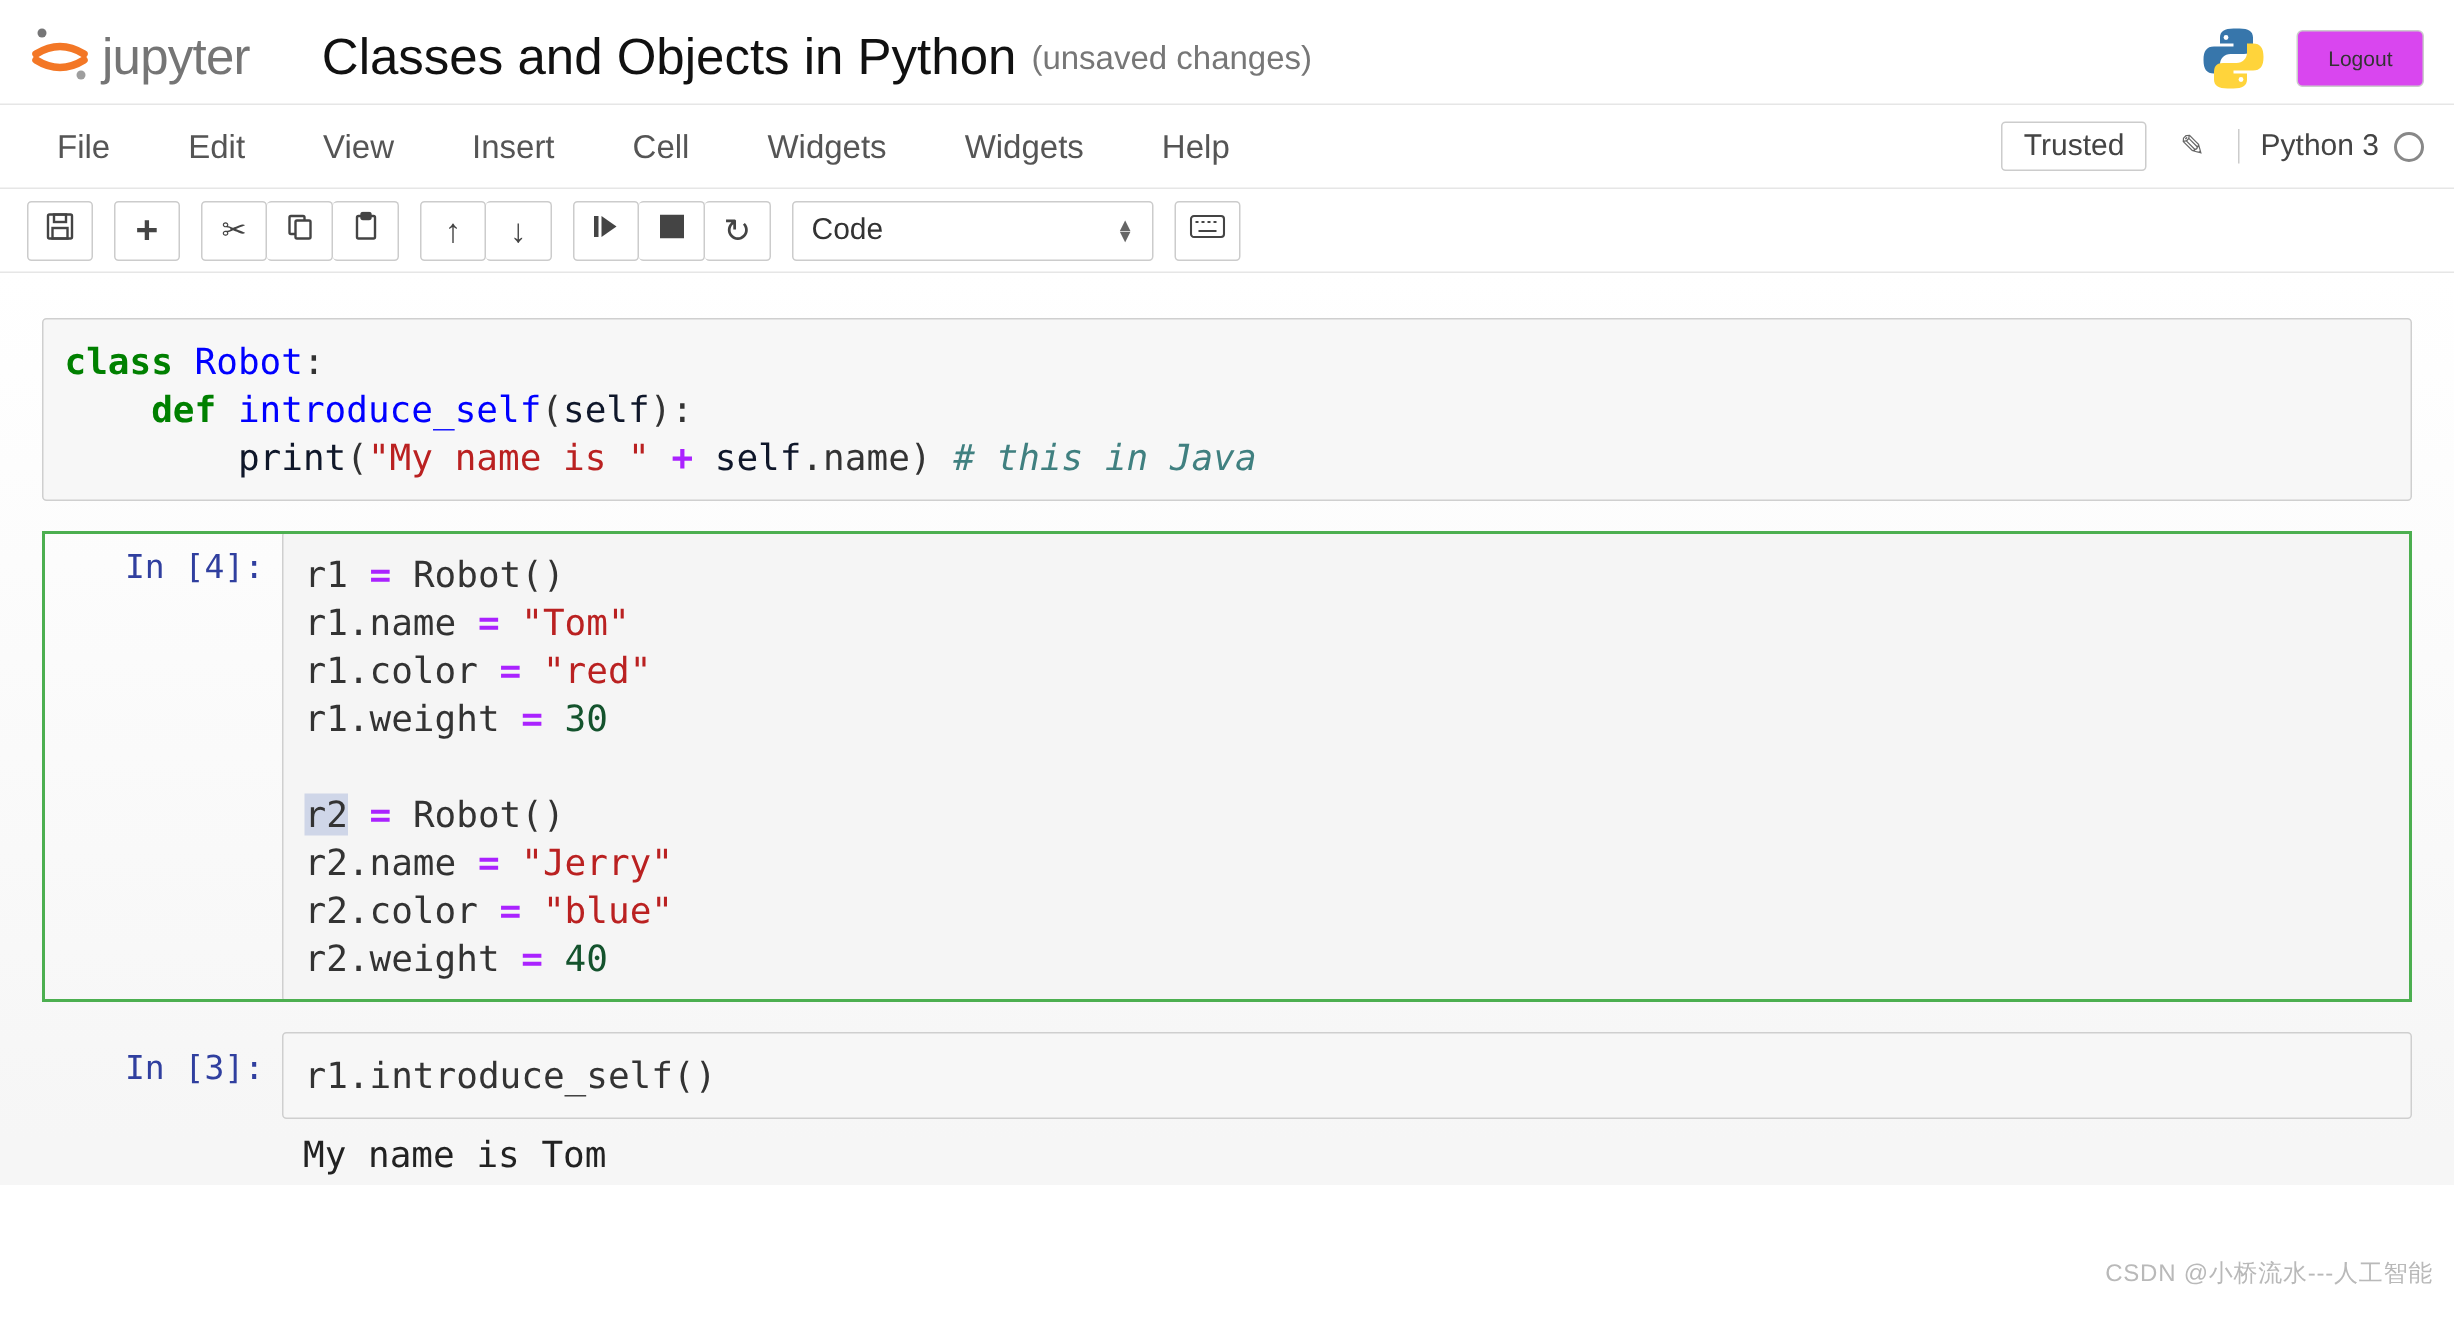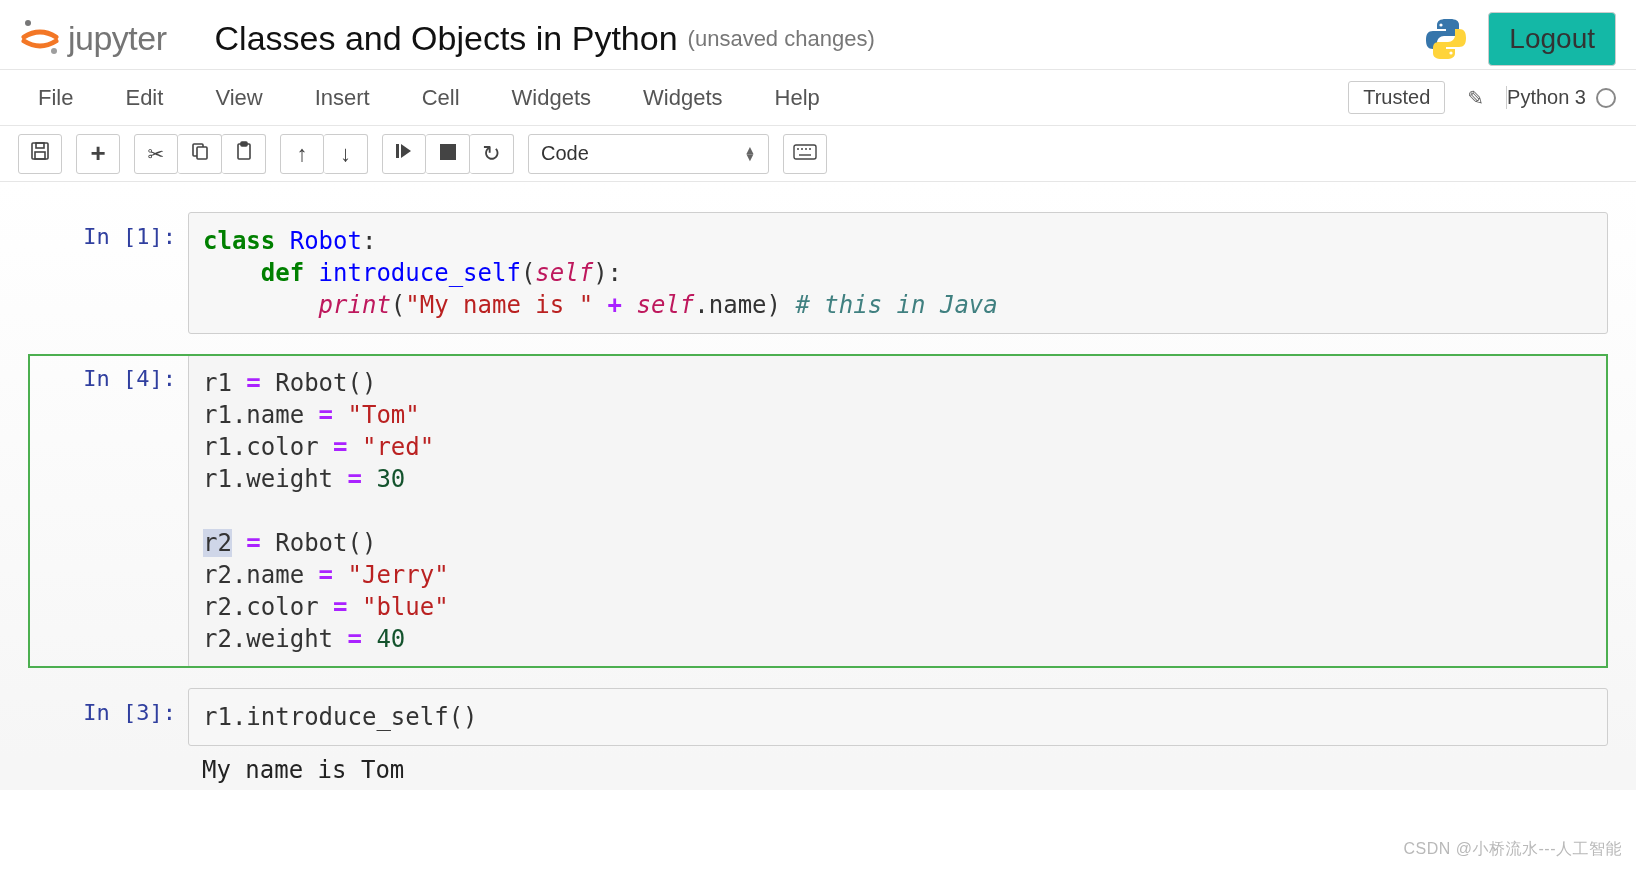--- a/index.html
+++ b/index.html
@@ -43,23 +43,23 @@
   .header-right {
     margin-left: auto;
     display: flex;
     align-items: center;
     gap: 20px;
   }
   .py-logo svg { display:block; }
   .logout-btn {
     border: 1px solid #ccc;
     border-radius: 4px;
-    background: #14b8a6;
+    background: #d946ef;
     padding: 10px 20px;
-    font-size: 28px;
+    font-size: 14px;
     color: #333;
   }
   
   .menubar {
     display: flex;
     align-items: center;
     height: 56px;
     padding: 0 12px;
     border-bottom: 1px solid #e6e6e6;
   }
@@ -86,21 +86,21 @@
     color: #444;
   }
   .pencil { font-size: 20px; color: #666; padding: 0 8px; }
   .kernel-ind {
     display: flex;
     align-items: center;
     gap: 10px;
     font-size: 20px;
     color: #444;
     border-left: 1px solid #ccc;
-    padding-left: 0;
+    padding-left: 14px;
   }
   .kernel-circle {
     width: 20px; height: 20px;
     border: 2px solid #888;
     border-radius: 50%;
   }
   
   .toolbar {
     display: flex;
     align-items: center;
@@ -179,21 +179,21 @@
   .output-text {
     flex:1;
     font-family: "Menlo","Monaco","Consolas",monospace;
     font-size: 24px;
     padding: 6px 14px;
     color: #222;
   }
   
   .kw  { color: #008000; font-weight: bold; }   
   .defname { color: #0000FF; }                  
-  .builtin { color: #be185d; font-style: italic; }                  
+  .builtin { color: #0f172a; }                  
   .str { color: #BA2121; }                      
   .num { color: #14532d; }                      
   .op  { color: #AA22FF; font-weight: bold; }   
   .comment { color: #408080; font-style: italic; }
   .sel { background: #cfd6e8; }                 
   .watermark {
     position: fixed;
     right: 14px; bottom: 22px;
     font-size: 16px;
     color: #b9b9b9;
@@ -333,21 +333,20 @@
             <line x1="16" y1="5" x2="18" y2="5"></line>
             <line x1="6" y1="11" x2="18" y2="11"></line>
           </svg>
     </span>
       </div>
   </div>
 </div>
 
 <div class="notebook">
   <div class="cell">
-    <div class="prompt">In [1]:</div>
     <div class="input-area"><span class="kw">class </span><span class="defname">Robot</span>:
     <span class="kw">def </span><span class="defname">introduce_self</span>(<span class="builtin">self</span>):
         <span class="builtin">print</span>(<span class="str">"My name is "</span> <span class="op">+</span><span class="builtin"> self</span>.name) <span class="comment"># this in Java</span></div>
   </div>
 
   <div class="cell selected">
     <div class="prompt">In [4]:</div>
     <div class="input-area">r1 <span class="op">=</span> Robot()
 r1.name <span class="op">=</span> <span class="str">"Tom"</span>
 r1.color <span class="op">=</span> <span class="str">"red"</span>

